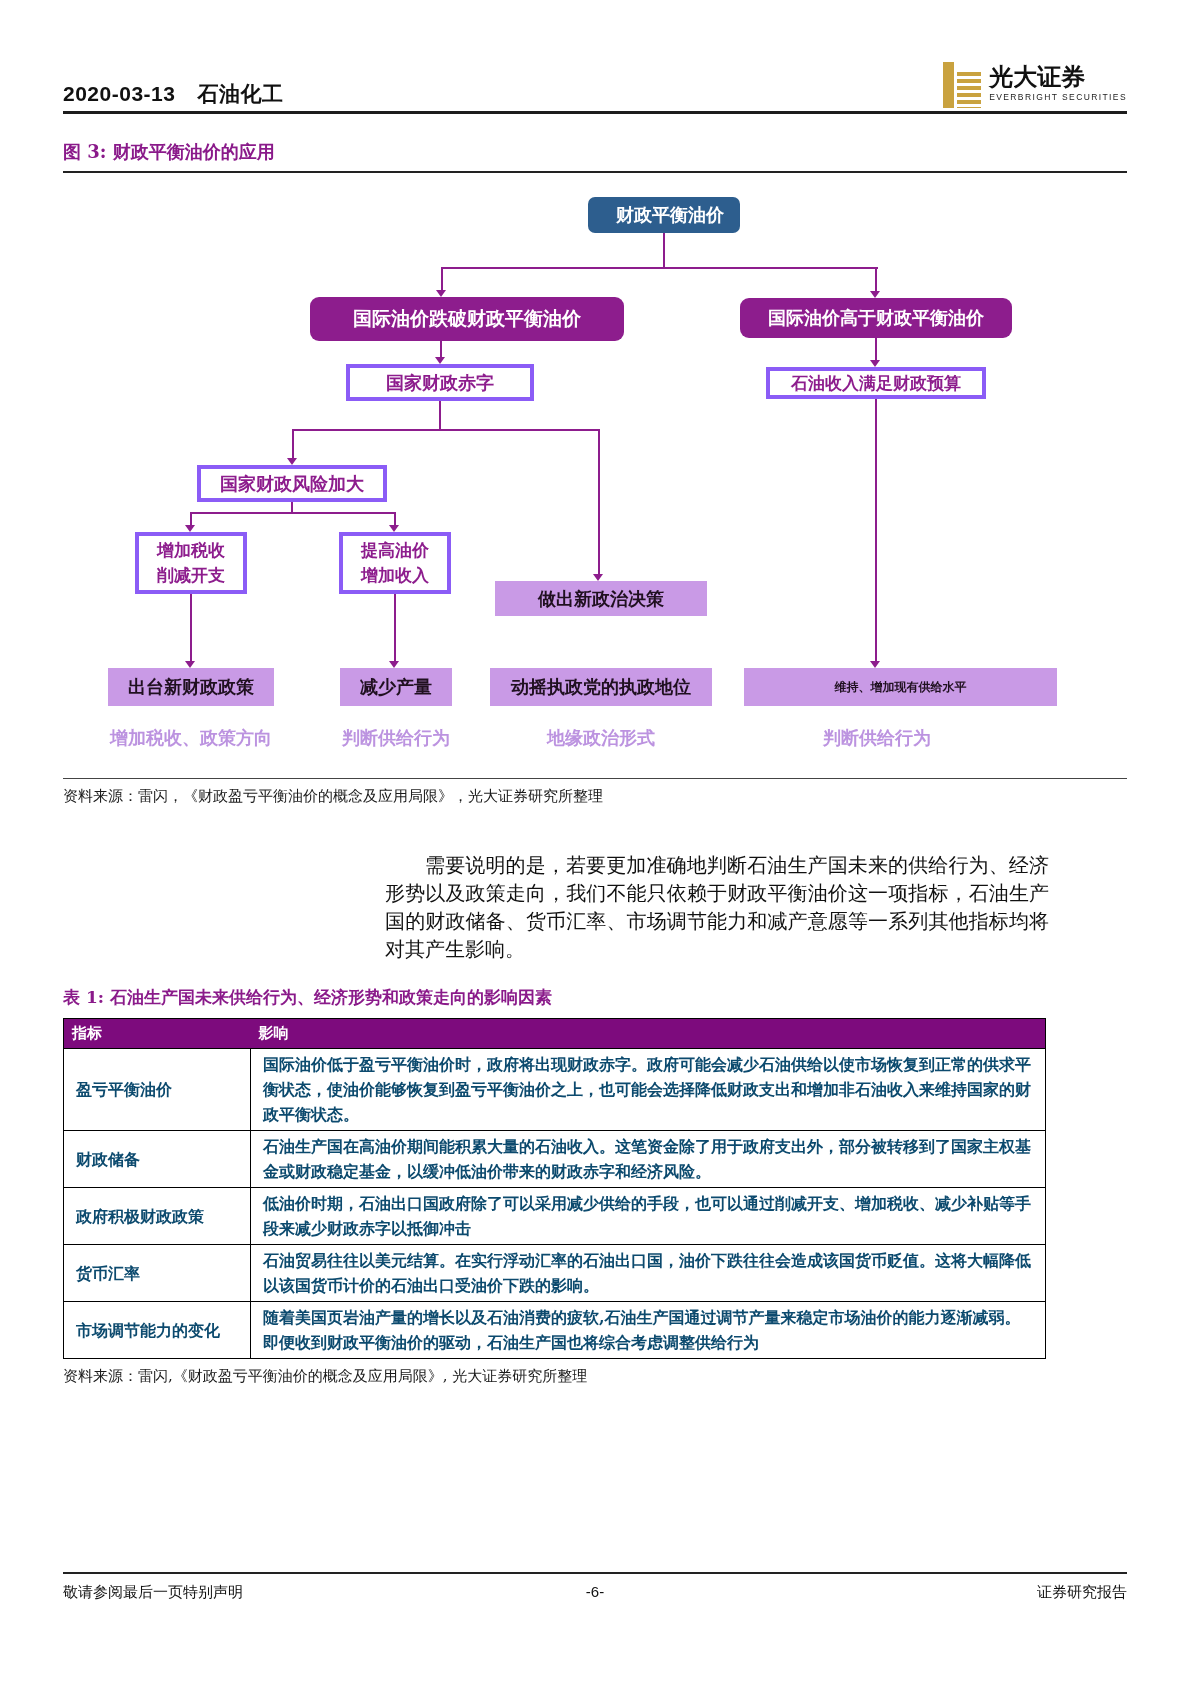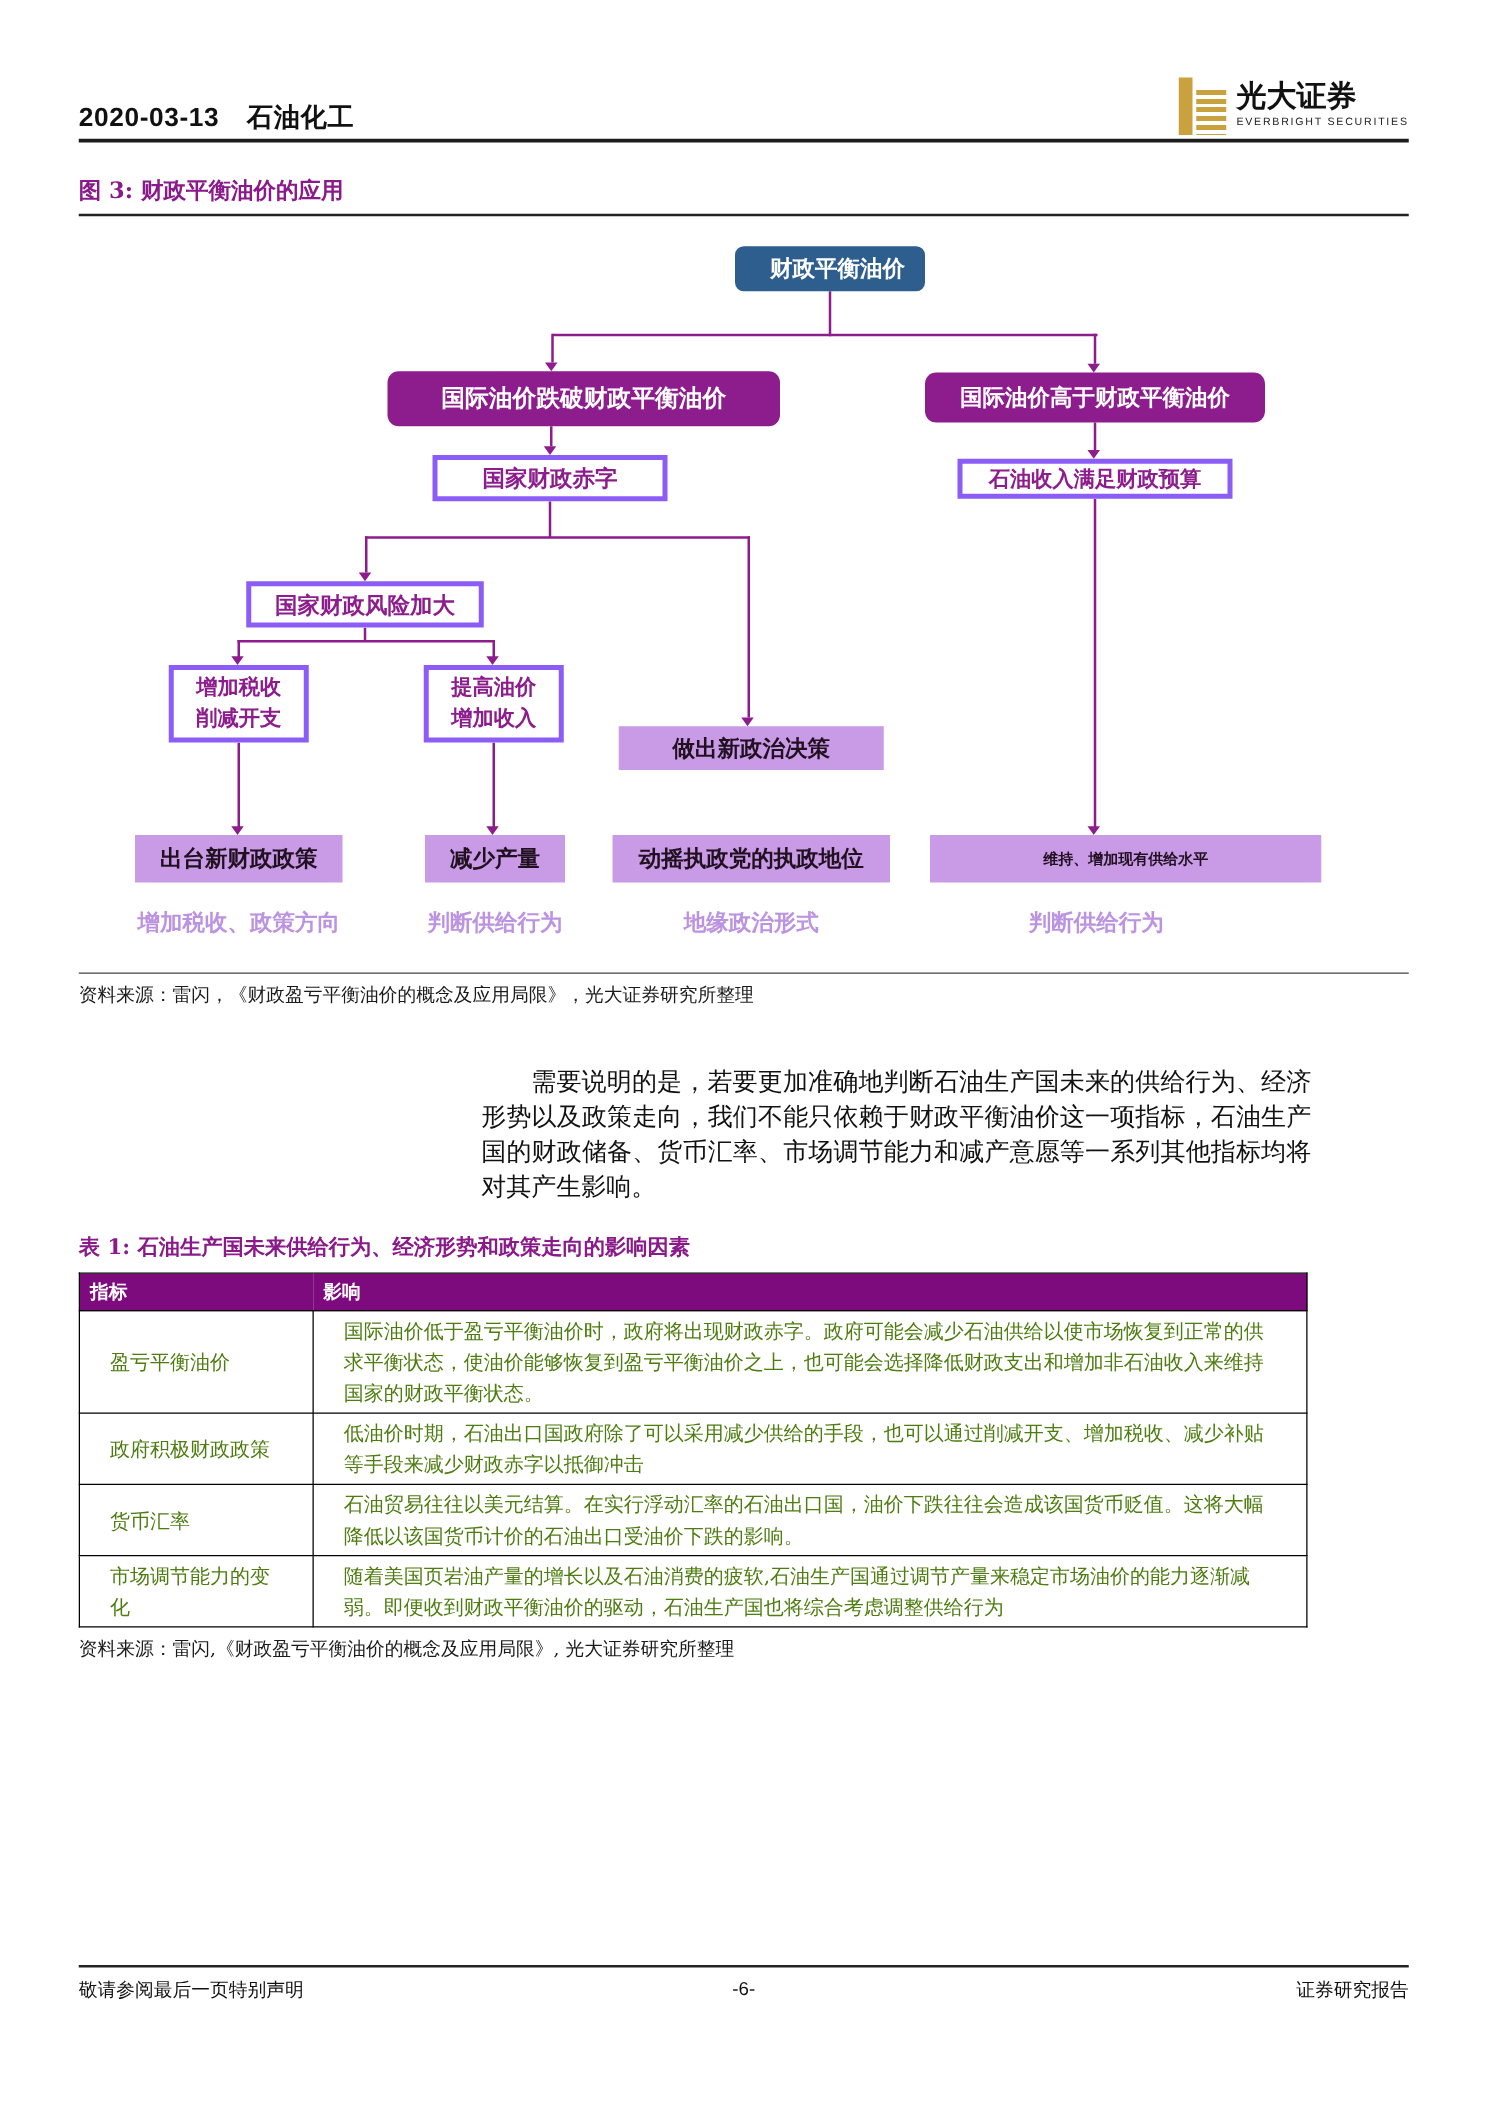--- a/index.html
+++ b/index.html
@@ -42,22 +42,22 @@
   .fig-src { position:absolute; left:63px; top:787px; font-size:15px; color:#1a1a1a; }
   
   .para { position:absolute; left:385px; top:851px; width:664px; font-size:20px; line-height:28px;
     text-align:justify; text-indent:2em; color:#111; }
   
   .tbl-wrap { position:absolute; left:63px; top:986px; width:983px; }
   .tbl-title { color:#8a1a8a; font-weight:bold; font-size:17px; margin-bottom:9px; }
   table.rpt { width:100%; border-collapse:collapse; border:1px solid #000; }
   table.rpt th { background:#7d0b7d; color:#fff; font-family:"Liberation Sans", sans-serif;
     font-weight:bold; font-size:15px; text-align:left; padding:5px 8px; }
-  table.rpt td { border:1px solid #000; font-size:16px; line-height:25px; padding:3px 24px;
-    vertical-align:middle; color:#4d7c0f; }
+  table.rpt td { border:1px solid #000; font-size:16px; line-height:25px; padding:3px 12px;
+    vertical-align:middle; color:#0c4a6e;font-weight:bold; }
   table.rpt td.ind { width:187px; }
   .tbl-src { margin-top:8px; font-size:15px; color:#1a1a1a; }
   
   .ftr-rule { position:absolute; left:63px; width:1064px; top:1572px; height:2px; background:#222; }
   .ftr { position:absolute; top:1583px; font-family:"Liberation Sans", sans-serif; font-size:15px; color:#111; }
   .ftr-left { left:63px; }
   .ftr-center { left:0; right:0; text-align:center; }
   .ftr-right { right:63px; }
 </style>
 </head>
@@ -146,20 +146,24 @@
           <th style="width:187px;">指标</th>
           <th>影响</th>
         </tr>
       </thead>
       <tbody>
         <tr>
           <td class="ind">盈亏平衡油价</td>
           <td>国际油价低于盈亏平衡油价时，政府将出现财政赤字。政府可能会减少石油供给以使市场恢复到正常的供求平衡状态，使油价能够恢复到盈亏平衡油价之上，也可能会选择降低财政支出和增加非石油收入来维持国家的财政平衡状态。</td>
         </tr>
         <tr>
+          <td class="ind">财政储备</td>
+          <td>石油生产国在高油价期间能积累大量的石油收入。这笔资金除了用于政府支出外，部分被转移到了国家主权基金或财政稳定基金，以缓冲低油价带来的财政赤字和经济风险。</td>
+        </tr>
+        <tr>
           <td class="ind">政府积极财政政策</td>
           <td>低油价时期，石油出口国政府除了可以采用减少供给的手段，也可以通过削减开支、增加税收、减少补贴等手段来减少财政赤字以抵御冲击</td>
         </tr>
         <tr>
           <td class="ind">货币汇率</td>
           <td>石油贸易往往以美元结算。在实行浮动汇率的石油出口国，油价下跌往往会造成该国货币贬值。这将大幅降低以该国货币计价的石油出口受油价下跌的影响。</td>
         </tr>
         <tr>
           <td class="ind">市场调节能力的变化</td>
           <td>随着美国页岩油产量的增长以及石油消费的疲软,石油生产国通过调节产量来稳定市场油价的能力逐渐减弱。即便收到财政平衡油价的驱动，石油生产国也将综合考虑调整供给行为</td>

